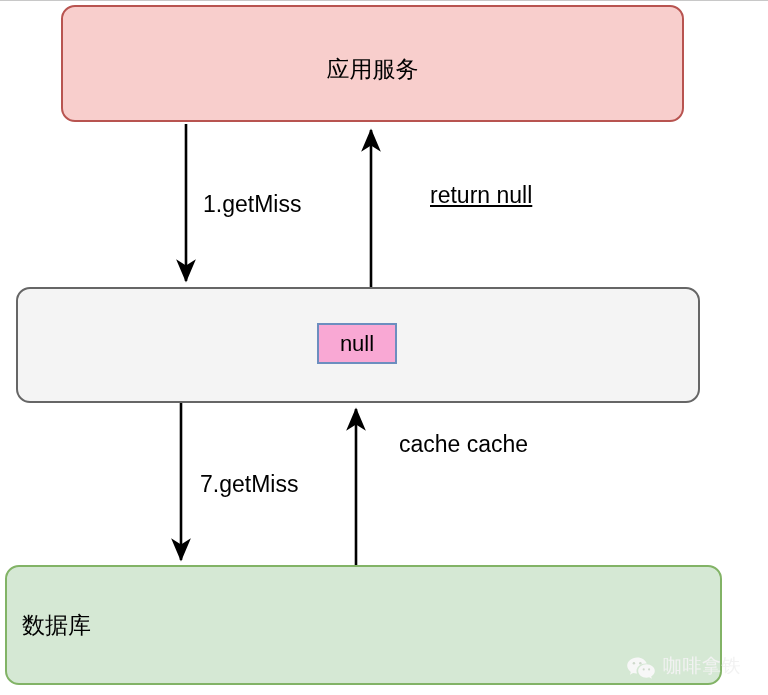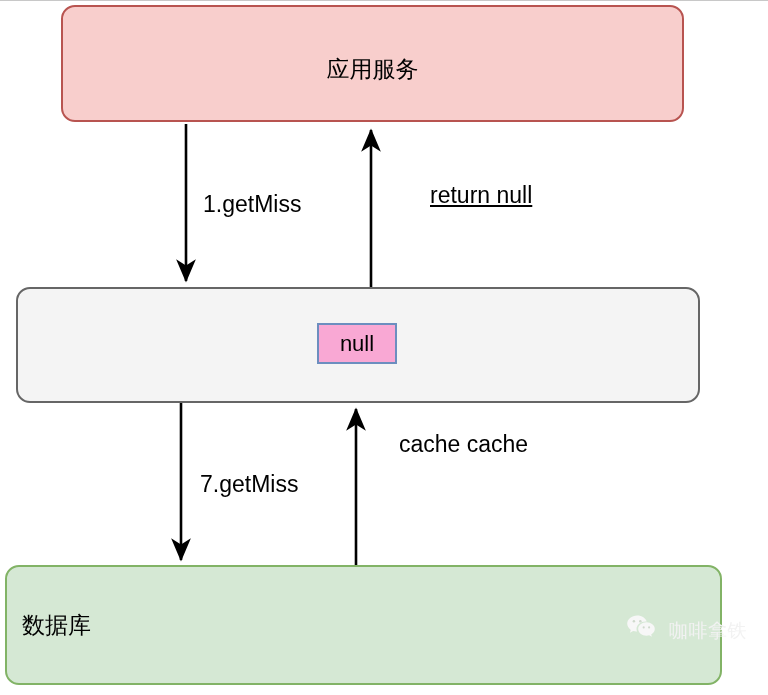--- a/index.html
+++ b/index.html
@@ -127,24 +127,24 @@
   }
   #label-get-miss-1 { left: 203px; top: 193px; }
   #label-return-null { left: 430px; top: 184px; text-decoration: underline; }
   #label-get-miss-2 { left: 200px; top: 473px; }
   #label-cache-null { left: 399px; top: 433px; }
 
   
   #watermark {
     position: absolute;
     left: 626px;
-    top: 614px;
+    top: 656px;
     display: flex;
-    align-items: flex-end;
-    gap: 13px;
+    align-items: flex-start;
+    gap: 7px;
   }
   #watermark .wm-text {
     font-size: 19px;
     line-height: 1;
     color: #f2f2f2;
     white-space: nowrap;
     letter-spacing: 0.5px;
   }
 </style>
 </head>

